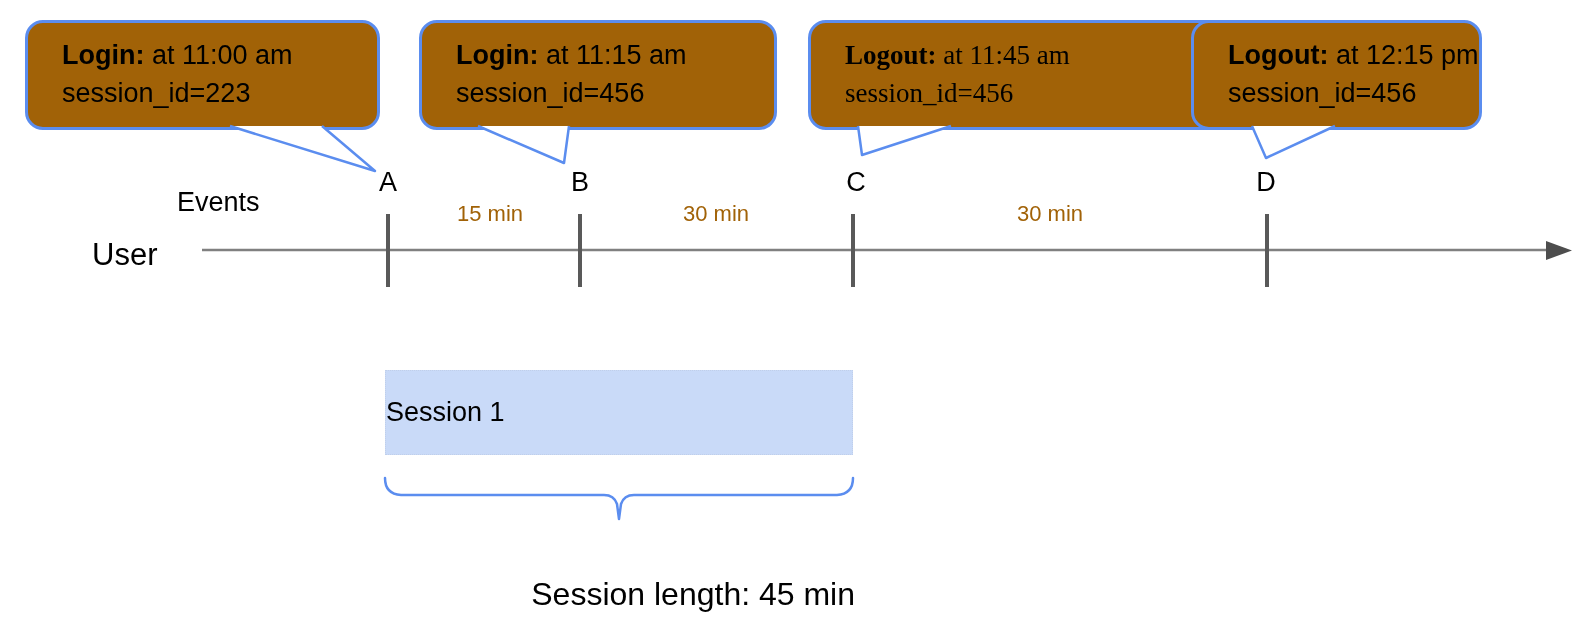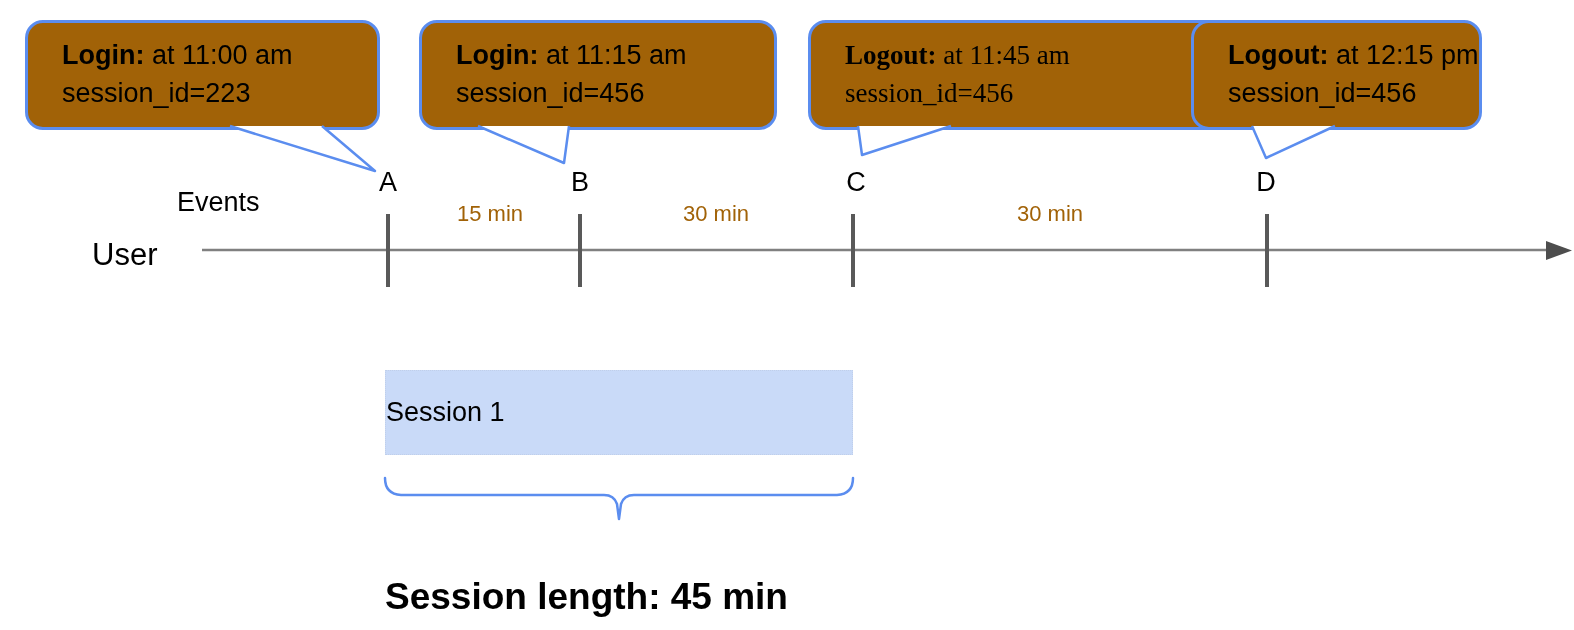--- a/index.html
+++ b/index.html
@@ -19,22 +19,22 @@
   .event-letter { font-size:27px; top:167px; transform:translateX(-50%); }
   .user-label { font-size:31px; top:237px; left:92px; }
   .interval-label { font-size:22px; top:201px; transform:translateX(-50%); color:#a16207; }
   .session-box {
     position:absolute; left:385px; top:370px; width:468px; height:85px;
     background:#c9daf8; border:1px dotted #c0cfea; box-sizing:border-box;
     display:flex; align-items:center; justify-content:flex-start;
     font-size:27px; z-index:1;
   }
   .session-length {
-    position:absolute; left:385px; top:576px; width:470px; text-align:left;
-    font-size:37px; z-index:1;font-weight:bold;
+    position:absolute; left:385px; top:576px; width:470px; text-align:right;
+    font-size:32px; z-index:1;
   }
 </style>
 </head>
 <body>
 
 <div class="canvas">
 
   <div class="bubble" style="left:25px; width:355px;">
     <div><span class="bold">Login:</span><span> at 11:00 am</span></div>
     <div>session_id=223</div>

